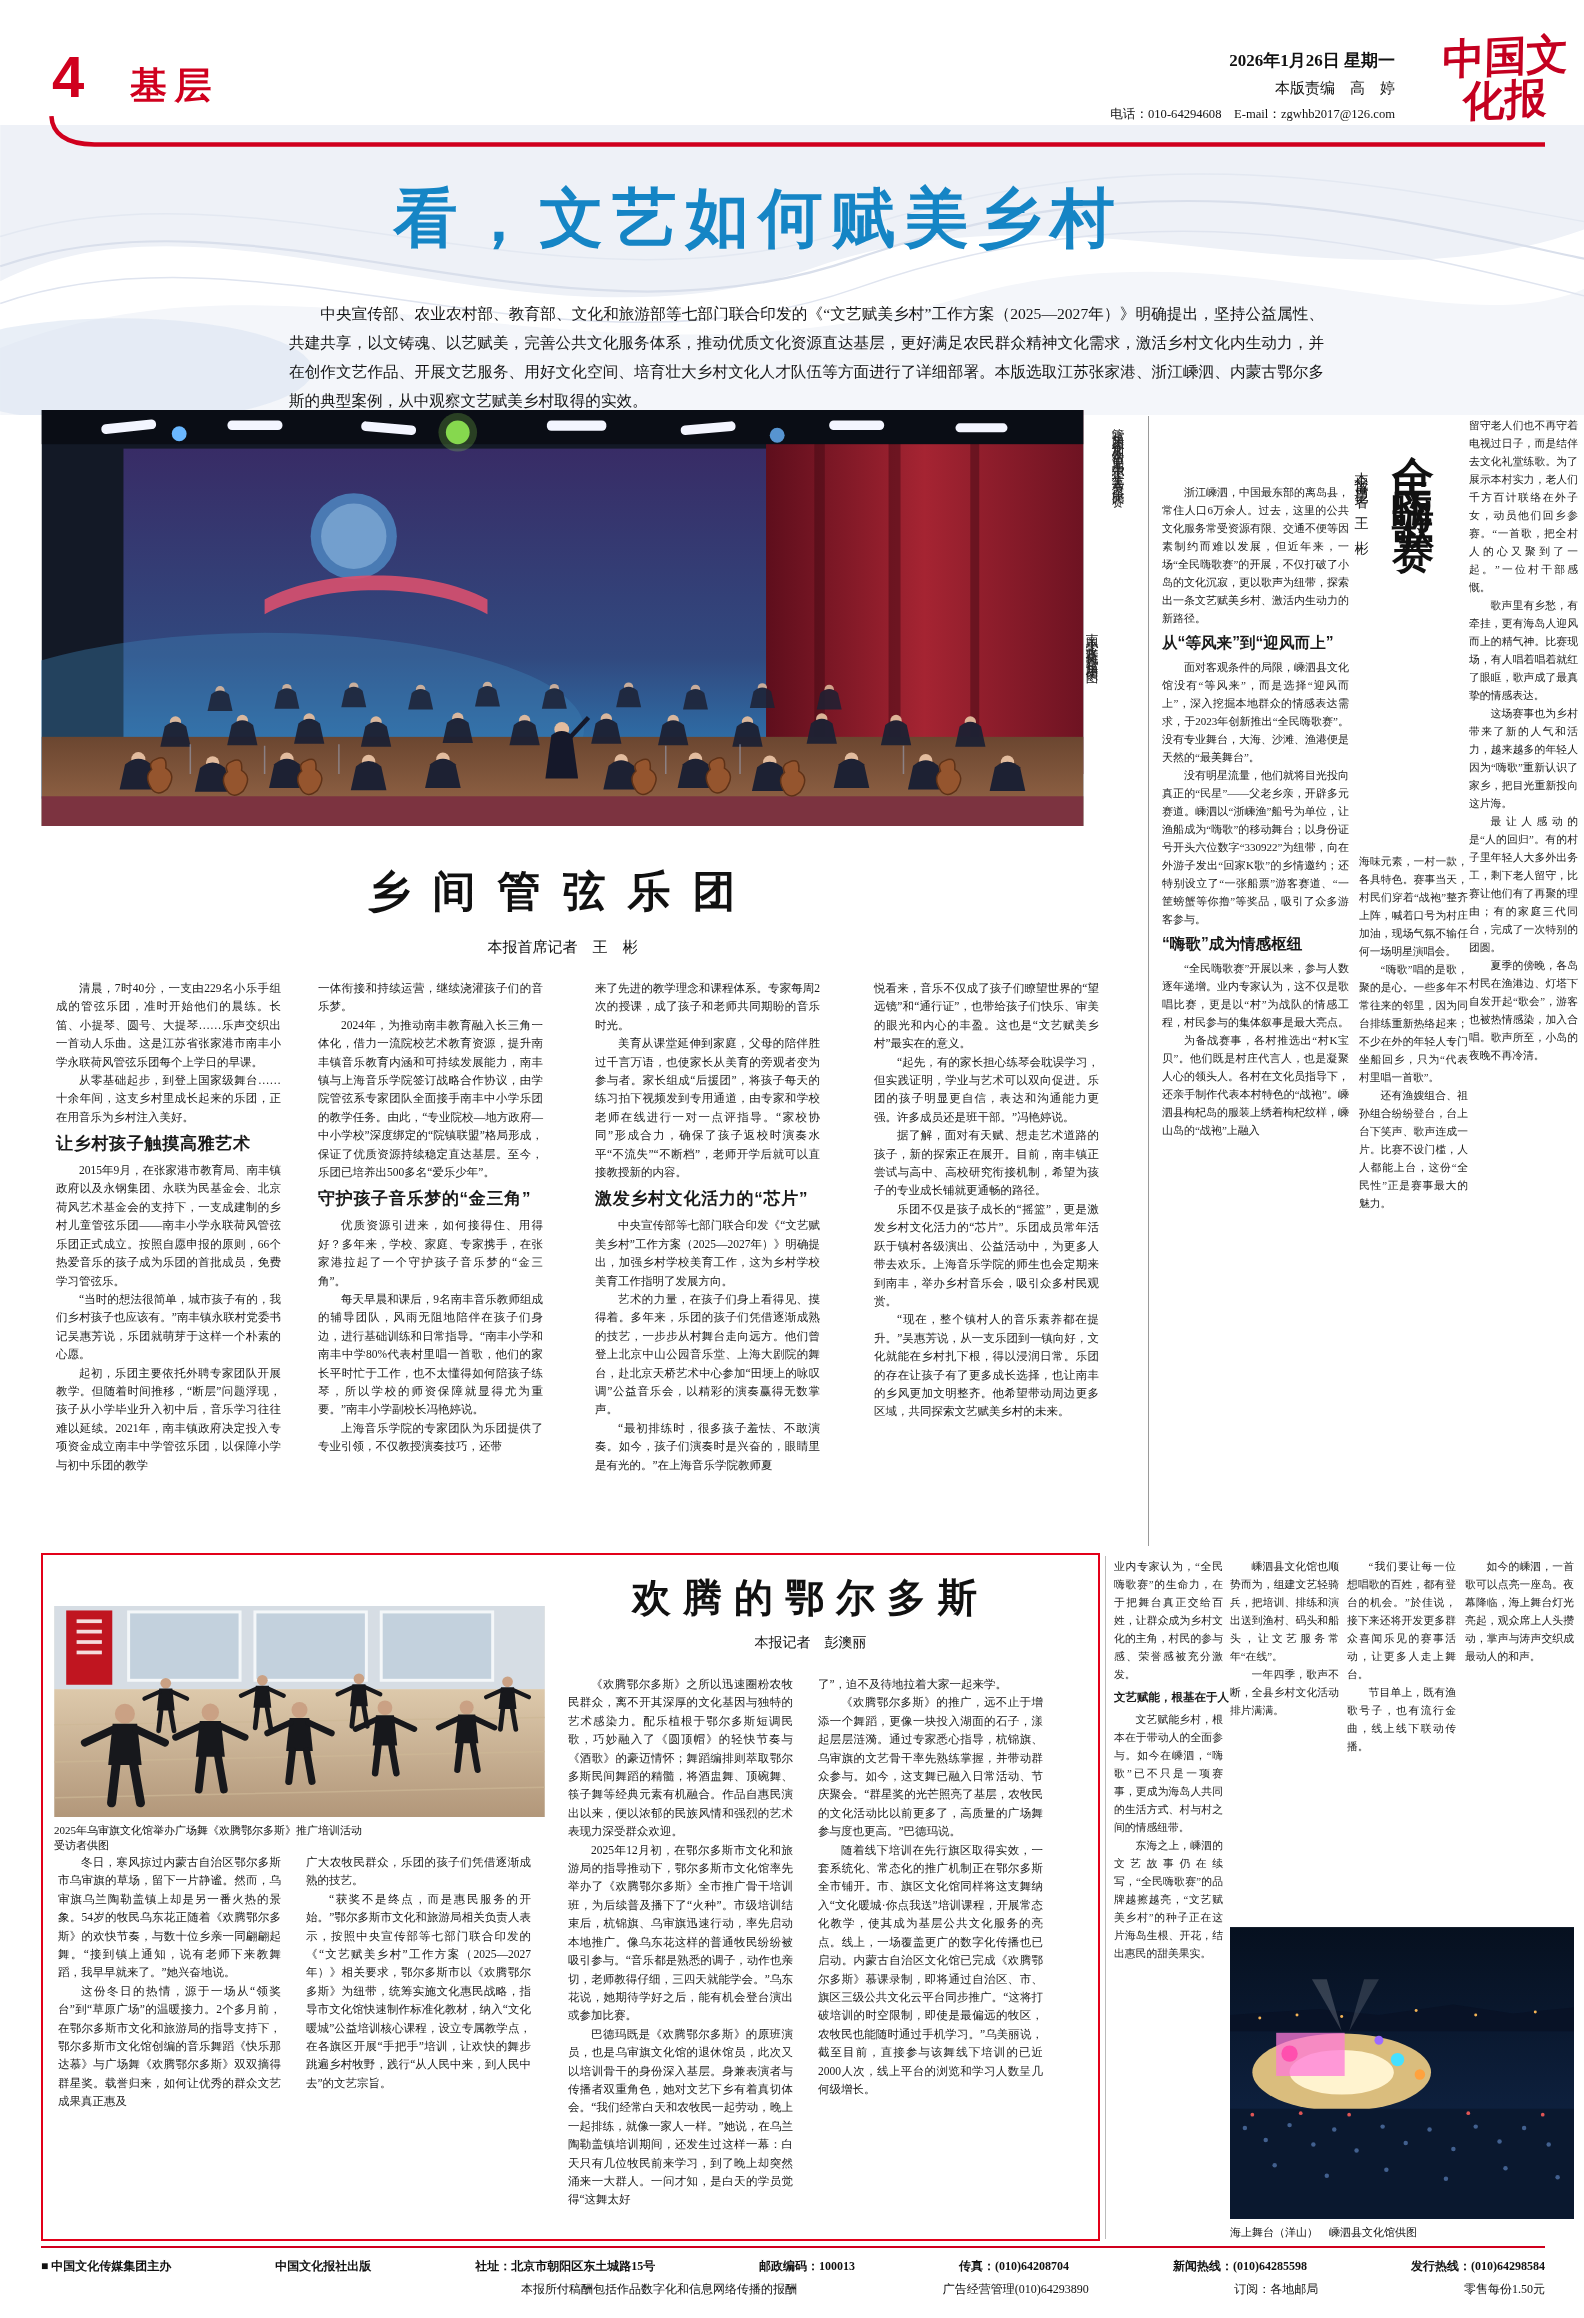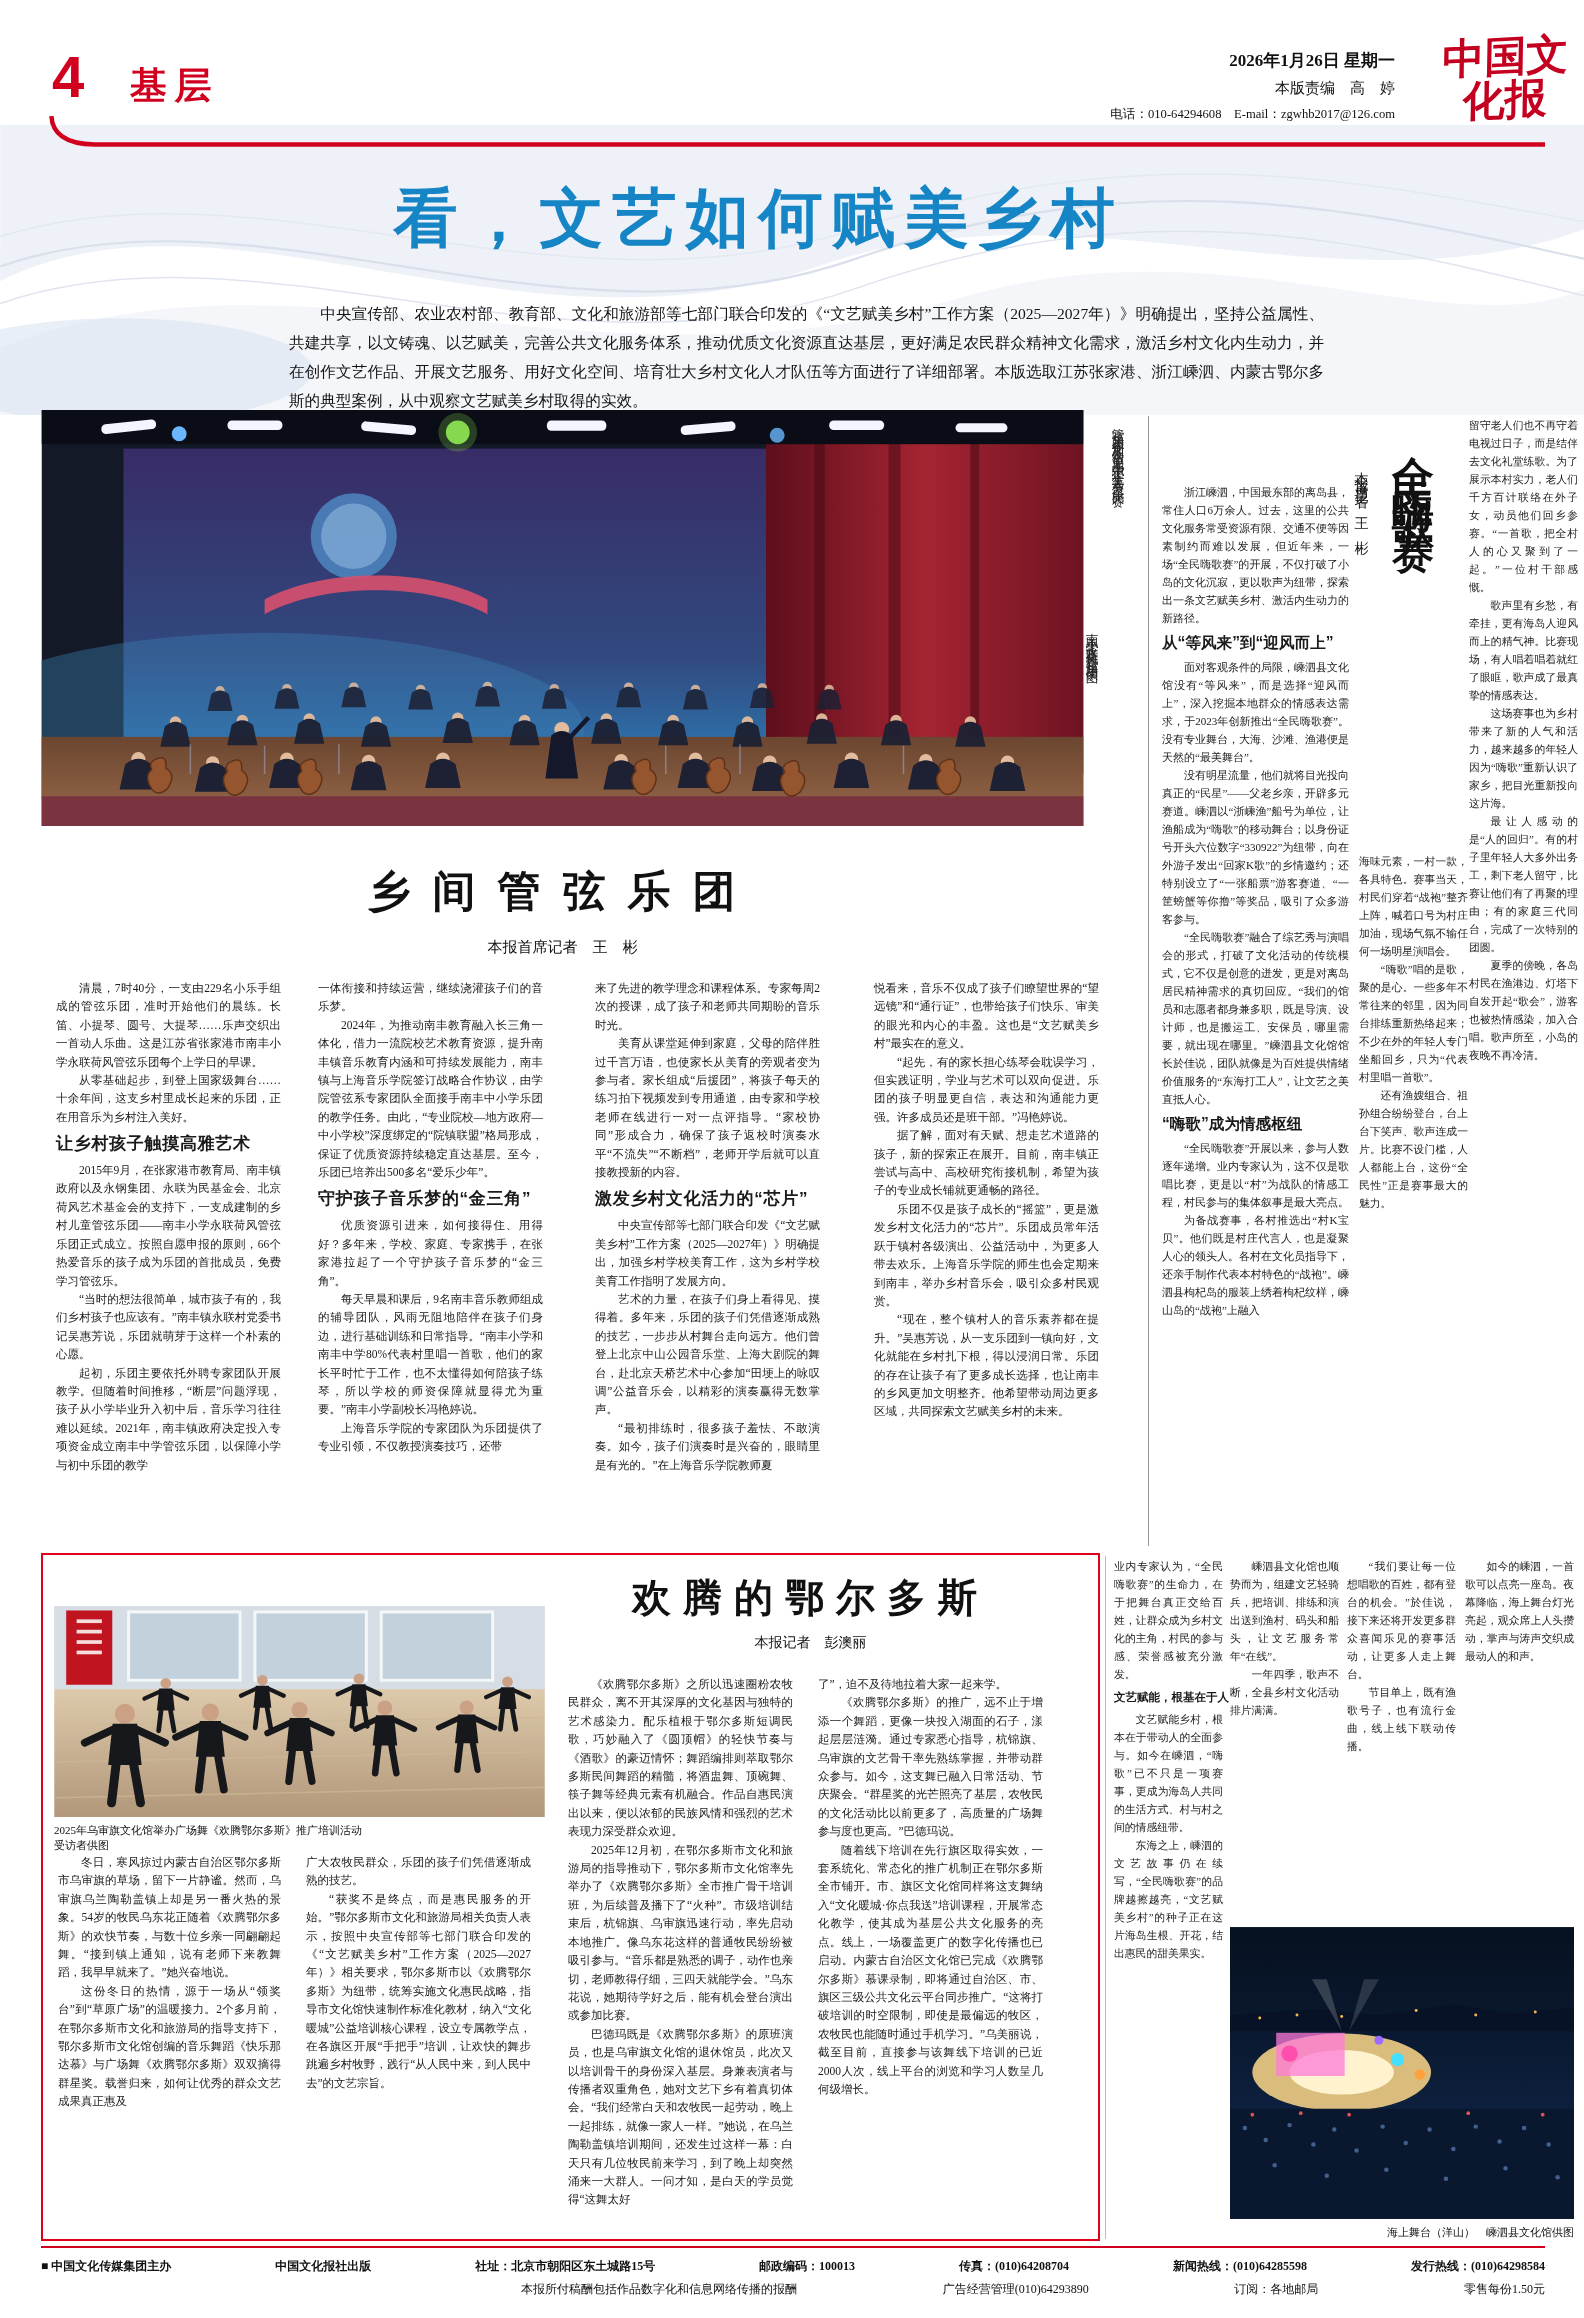--- a/index.html
+++ b/index.html
@@ -35,21 +35,21 @@
        margin:6.7px 0 5.2px !important;letter-spacing:0.7px;}
   
   .a2col{position:absolute;text-align:justify;font:400 11px/18px "Liberation Serif",serif;color:#1a1a1a;}
   .a2col p{margin:0;text-indent:2em;}
   .a2col p.cont{text-indent:0;}
   .sub2{font:700 15.6px/1.3 "Liberation Sans",sans-serif;text-indent:0 !important;margin:6px 0 4.5px !important;}
   .sub3{font:700 11.5px/1.4 "Liberation Sans",sans-serif;text-indent:0 !important;margin:6px 0 4.5px !important;white-space:nowrap;}
   .a2title{left:1385px;top:422px;height:416px;font:900 42px "Liberation Serif",serif;letter-spacing:18px;}
   .a2byline{left:1352px;top:461px;height:312px;font:400 14px "Liberation Serif",serif;letter-spacing:4.5px;}
   .ncol{font:400 10.8px/18px "Liberation Serif",serif;}
-  .p3cap{left:1230px;top:2225px;width:344px;text-align:right;font:400 11px "Liberation Serif",serif;}
+  .p3cap{left:1230px;top:2225px;width:344px;text-align:left;font:400 11px "Liberation Serif",serif;}
   
   .box{left:41px;top:1553px;width:1055px;height:684px;border:2.2px solid #e30019;background:#fff;}
   .a3title{left:550px;top:1571px;width:521px;text-align:center;
            font:900 39px "Liberation Serif",serif;letter-spacing:12px;}
   .a3byline{left:550px;top:1634px;width:521px;text-align:center;font:400 14px "Liberation Serif",serif;}
   .a3cap{left:54px;top:1823px;width:491px;display:flex;justify-content:space-between;
          font:400 11px "Liberation Serif",serif;flex-direction:column;}
   
   .frule{left:41px;top:2246px;width:1504px;height:2.2px;background:#d0001e;}
   .f1{left:41px;top:2258px;width:1504px;display:flex;justify-content:space-between;
@@ -230,21 +230,20 @@
     <p>据了解，面对有天赋、想走艺术道路的孩子，新的探索正在展开。目前，南丰镇正尝试与高中、高校研究衔接机制，希望为孩子的专业成长铺就更通畅的路径。</p>
     <p>乐团不仅是孩子成长的“摇篮”，更是激发乡村文化活力的“芯片”。乐团成员常年活跃于镇村各级演出、公益活动中，为更多人带去欢乐。上海音乐学院的师生也会定期来到南丰，举办乡村音乐会，吸引众多村民观赏。</p>
     <p>“现在，整个镇村人的音乐素养都在提升。”吴惠芳说，从一支乐团到一镇向好，文化就能在乡村扎下根，得以浸润日常。乐团的存在让孩子有了更多成长选择，也让南丰的乡风更加文明整齐。他希望带动周边更多区域，共同探索文艺赋美乡村的未来。</p>
   </div>
 
   <div class="a2col" style="left:1162px;top:483px;width:187px;height:1065px;">
     <p>浙江嵊泗，中国最东部的离岛县，常住人口6万余人。过去，这里的公共文化服务常受资源有限、交通不便等因素制约而难以发展，但近年来，一场“全民嗨歌赛”的开展，不仅打破了小岛的文化沉寂，更以歌声为纽带，探索出一条文艺赋美乡村、激活内生动力的新路径。</p>
     <p class="sub2">从“等风来”到“迎风而上”</p>
     <p>面对客观条件的局限，嵊泗县文化馆没有“等风来”，而是选择“迎风而上”，深入挖掘本地群众的情感表达需求，于2023年创新推出“全民嗨歌赛”。没有专业舞台，大海、沙滩、渔港便是天然的“最美舞台”。</p>
     <p>没有明星流量，他们就将目光投向真正的“民星”——父老乡亲，开辟多元赛道。嵊泗以“浙嵊渔”船号为单位，让渔船成为“嗨歌”的移动舞台；以身份证号开头六位数字“330922”为纽带，向在外游子发出“回家K歌”的乡情邀约；还特别设立了“一张船票”游客赛道、“一筐螃蟹等你撸”等奖品，吸引了众多游客参与。</p>
-    <p>“全民嗨歌赛”融合了综艺秀与演唱会的形式，打破了文化活动的传统模式，它不仅是创意的迸发，更是对离岛居民精神需求的真切回应。“我们的馆员和志愿者都身兼多职，既是导演、设计师，也是搬运工、安保员，哪里需要，就出现在哪里。”嵊泗县文化馆馆长於佳说，团队就像是为百姓提供情绪价值服务的“东海打工人”，让文艺之美直抵人心。</p>
     <p class="sub2">“嗨歌”成为情感枢纽</p>
     <p>“全民嗨歌赛”开展以来，参与人数逐年递增。业内专家认为，这不仅是歌唱比赛，更是以“村”为战队的情感工程，村民参与的集体叙事是最大亮点。</p>
     <p>为备战赛事，各村推选出“村K宝贝”。他们既是村庄代言人，也是凝聚人心的领头人。各村在文化员指导下，还亲手制作代表本村特色的“战袍”。嵊泗县枸杞岛的服装上绣着枸杞纹样，嵊山岛的“战袍”上融入</p>
   </div>
   <div class="abs vtext a2byline">本报首席记者　王　彬</div>
   <div class="abs vtext a2title">全民嗨歌赛</div>
   <div class="a2col ncol" style="left:1359px;top:852px;width:109px;height:695px;">
     <p class="cont">海味元素，一村一款，各具特色。赛事当天，村民们穿着“战袍”整齐上阵，喊着口号为村庄加油，现场气氛不输任何一场明星演唱会。</p>
     <p>“嗨歌”唱的是歌，聚的是心。一些多年不常往来的邻里，因为同台排练重新热络起来；不少在外的年轻人专门坐船回乡，只为“代表村里唱一首歌”。</p>
     <p>还有渔嫂组合、祖孙组合纷纷登台，台上台下笑声、歌声连成一片。比赛不设门槛，人人都能上台，这份“全民性”正是赛事最大的魅力。</p>

